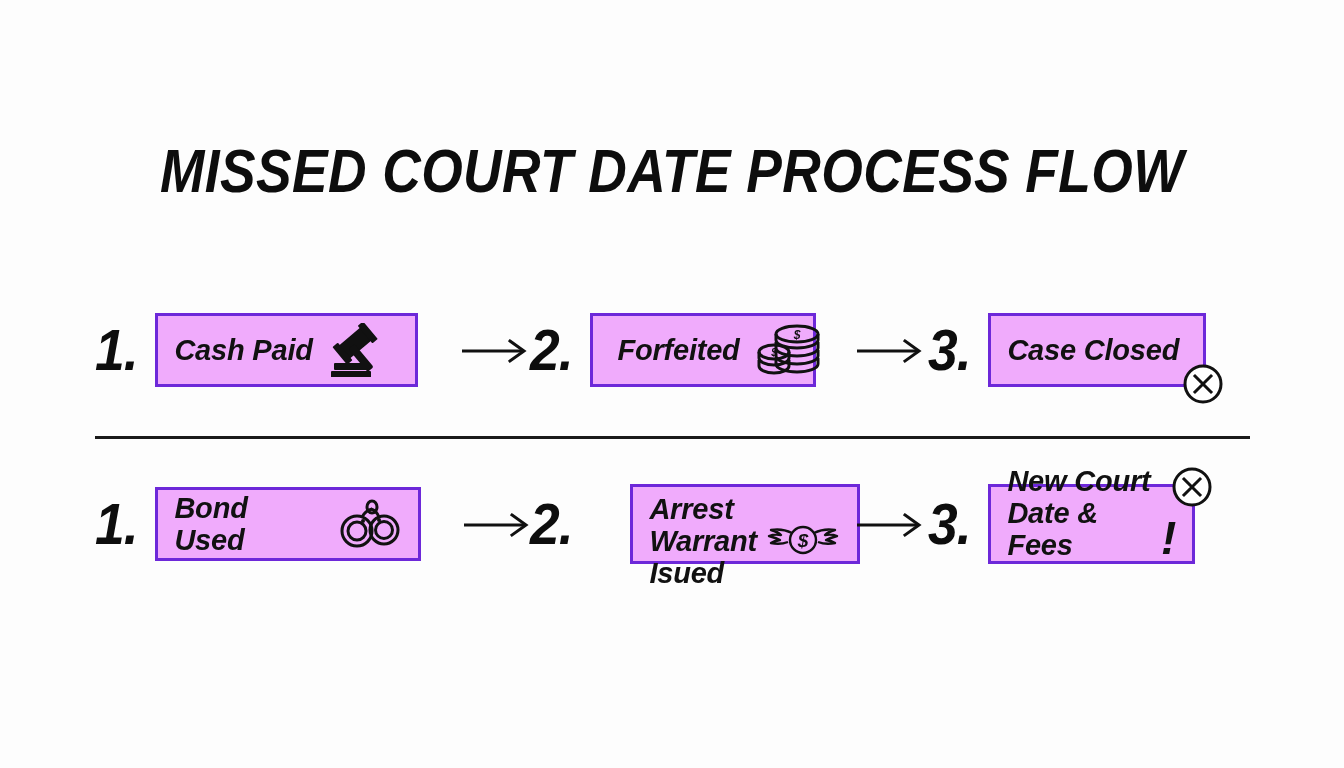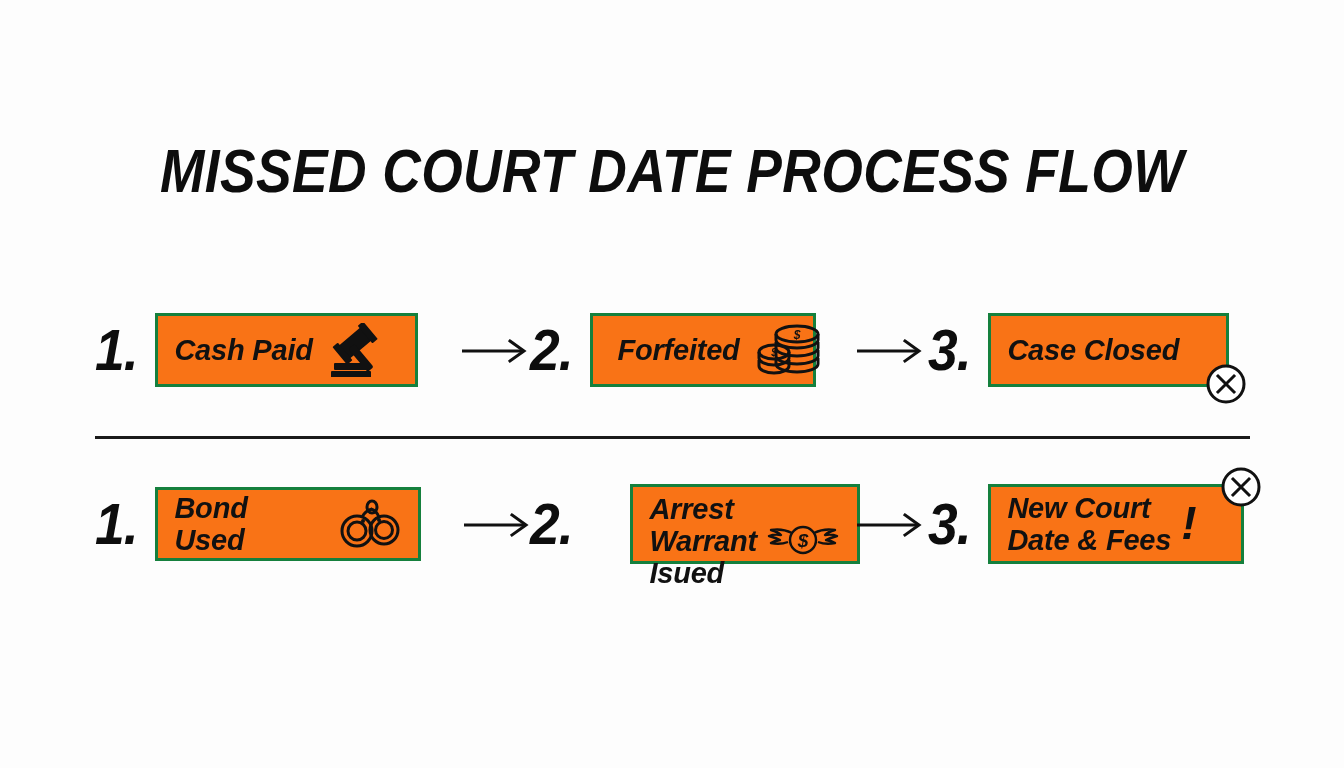--- a/index.html
+++ b/index.html
@@ -79,22 +79,22 @@
     line-height: 58px;
     color: #0d0d0d;
     transform: scaleX(0.92);
     transform-origin: left center;
     margin-right: 14px;
     letter-spacing: -1px;
   }
 
   .box {
     position: relative;
-    border: 3px solid #15803d;
-    background: #f97316;
+    border: 3px solid #6d28d9;
+    background: #f0abfc;
     display: flex;
     align-items: center;
     padding: 0 16px;
     height: 74px;
   }
   .box.tall { height: 80px; }
 
   .box-label {
     font-family: "Liberation Sans", sans-serif;
     font-weight: 700;
@@ -210,21 +210,21 @@
 
     <div class="arrow" style="left:855px; top:46px;">
       <svg width="74" height="28" viewBox="0 0 74 28">
         <path d="M2 14 H62" stroke="#111111" stroke-width="3" fill="none"></path>
         <path d="M50 4 L64 14 L50 24" stroke="#111111" stroke-width="3" fill="none" stroke-linecap="square" stroke-linejoin="miter"></path>
       </svg>
     </div>
 
     <div class="step" style="left:928px;">
       <span class="step-num">3.</span>
-      <div class="box" style="width:241px;">
+      <div class="box" style="width:218px;">
         <span class="box-label">Case Closed</span>
         <span class="corner-x br">
           <svg width="44" height="44" viewBox="0 0 44 44">
             <circle cx="22" cy="22" r="18" fill="#ffffff" stroke="#111111" stroke-width="3"></circle>
             <path d="M14 14 L30 30 M30 14 L14 30" stroke="#111111" stroke-width="3" stroke-linecap="square"></path>
           </svg>
         </span>
       </div>
     </div>
 
@@ -289,21 +289,21 @@
 
     <div class="arrow" style="left:855px; top:46px;">
       <svg width="74" height="28" viewBox="0 0 74 28">
         <path d="M2 14 H62" stroke="#111111" stroke-width="3" fill="none"></path>
         <path d="M50 4 L64 14 L50 24" stroke="#111111" stroke-width="3" fill="none" stroke-linecap="square" stroke-linejoin="miter"></path>
       </svg>
     </div>
 
     <div class="step" style="left:928px;">
       <span class="step-num">3.</span>
-      <div class="box tall" style="width:256px;">
+      <div class="box tall" style="width:207px;align-items:flex-end;">
         <span class="box-label">New Court
 Date &amp; Fees</span>
         <span class="bang">!</span>
         <span class="corner-x tr">
           <svg width="44" height="44" viewBox="0 0 44 44">
             <circle cx="22" cy="22" r="18" fill="#ffffff" stroke="#111111" stroke-width="3"></circle>
             <path d="M14 14 L30 30 M30 14 L14 30" stroke="#111111" stroke-width="3" stroke-linecap="square"></path>
           </svg>
         </span>
       </div>

